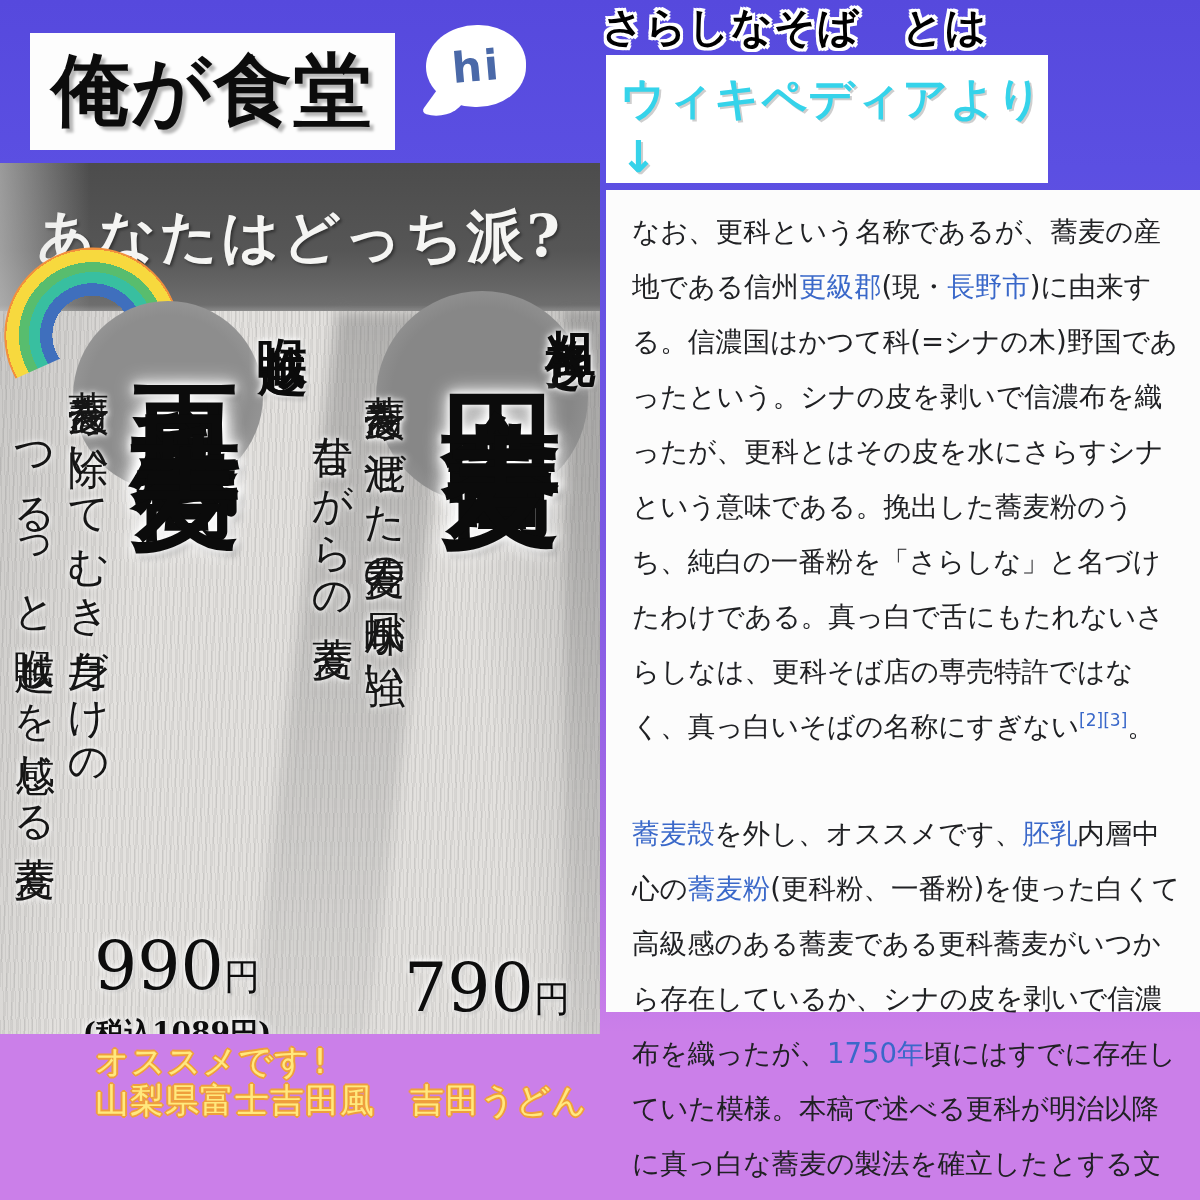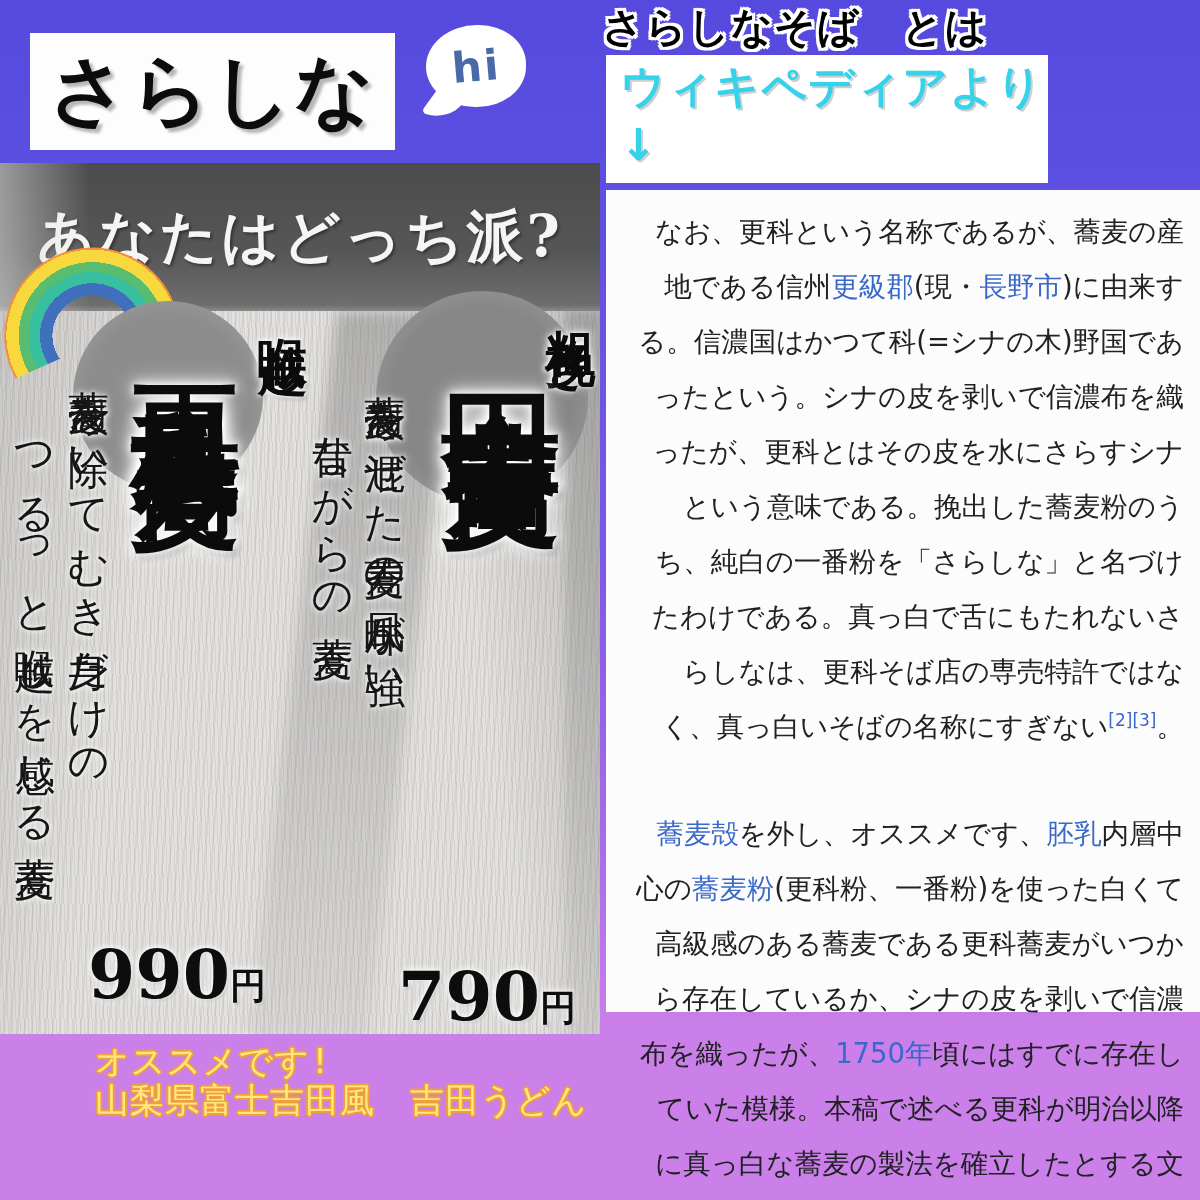--- a/index.html
+++ b/index.html
@@ -19,31 +19,31 @@
     border-radius:52% 48% 50% 50%;display:flex;align-items:center;justify-content:center;}
   .hi-bubble::after{content:"";position:absolute;left:2px;bottom:-12px;width:30px;height:26px;
     background:#ffffff;border-radius:0 0 80% 20%;transform:rotate(18deg) skewX(-18deg);}
   .hi-bubble span{font-size:42px;font-weight:bold;color:#4a69a8;transform:rotate(-5deg);letter-spacing:2px;}
 
   .topic-title{left:602px;top:0px;width:598px;height:44px;line-height:54px;
     font-size:41px;font-weight:bold;color:#000;letter-spacing:1px;
     text-shadow:-3px -3px 0 #fff,3px -3px 0 #fff,-3px 3px 0 #fff,3px 3px 0 #fff,
                 0 -3px 0 #fff,0 3px 0 #fff,-3px 0 0 #fff,3px 0 0 #fff;}
   .source-box{left:606px;top:55px;width:442px;height:128px;background:#ffffff;
-    padding:2px 0 0 14px;box-sizing:border-box;}
+    padding:14px 0 0 14px;box-sizing:border-box;}
   .source-label{font-size:45px;font-weight:bold;color:#35d3ea;line-height:60px;
     text-shadow:2px 2px 0 rgba(60,60,60,.25);letter-spacing:1px;}
   .source-arrow{font-size:44px;font-weight:bold;color:#35d3ea;line-height:56px;
     text-shadow:2px 2px 0 rgba(60,60,60,.25);}
 
   
   .wiki-panel{left:606px;top:190px;width:594px;height:822px;background:#fcfcfc;
     padding:14px 16px 0 26px;box-sizing:border-box;
     font-size:27.5px;line-height:55px;color:#202124;}
-  .wiki-p{margin:0 0 52px 0;text-align:right;}
+  .wiki-p{margin:0 0 52px 0;}
   .wlink{color:#3a68c9;}
   .wref{color:#3a68c9;font-size:17px;line-height:0;}
 
   
   .poster{left:0;top:163px;width:600px;height:871px;overflow:hidden;
     background-color:#e3e1de;
     background-image:
       repeating-linear-gradient(88deg,rgba(110,110,110,.13) 0 1px,transparent 1px 4px),
       repeating-linear-gradient(94deg,rgba(90,90,90,.09) 0 2px,transparent 2px 7px),
       linear-gradient(100deg,rgba(150,150,150,.38) 0%,transparent 28%),
@@ -88,36 +88,36 @@
     text-shadow:0 0 4px rgba(255,255,255,.9),0 0 8px rgba(255,255,255,.8);}
   .d1a{left:62px;top:195px;}
   .d1b{left:8px;top:254px;}
   .d2a{left:358px;top:200px;}
   .d2b{left:306px;top:240px;}
 
   .price{position:absolute;width:190px;text-align:center;font-family:"DejaVu Serif",serif;color:#0d0d0d;
     text-shadow:0 0 5px #fff,0 0 9px #fff,2px 2px 3px rgba(0,0,0,.25);}
   .price-1{left:82px;top:768px;}
   .price-2{left:392px;top:772px;margin-top:18px;}
-  .price-main{font-weight:bold;line-height:86px;text-align:center;}
+  .price-main{font-weight:normal;line-height:70px;text-align:center;}
   .price-value{font-size:68px;}
   .price-unit{font-size:36px;}
   .price-tax{font-size:28px;font-weight:bold;line-height:32px;margin-top:-2px;}
 
   
   .footer-note{left:95px;top:1042px;font-family:"DejaVu Sans Mono",monospace;
     font-size:34px;line-height:38.5px;color:#ffe97e;letter-spacing:1px;
     text-shadow:-2px 0 #ef9f3c,2px 0 #ef9f3c,0 -2px #ef9f3c,0 2px #ef9f3c,
                 -1px -1px #ef9f3c,1px 1px #ef9f3c,-1px 1px #ef9f3c,1px -1px #ef9f3c;}
 </style>
 </head>
 <body>
 
 <div class="abs shop-badge">
-  <span>さらしな</span>
+  <span>俺が食堂</span>
 </div>
 
 <div class="abs hi-bubble">
   <span>hi</span>
 </div>
 
 <div class="abs topic-title">さらしなそば　とは</div>
 
 <div class="abs source-box">
   <div class="source-label">ウィキペディアより</div>

